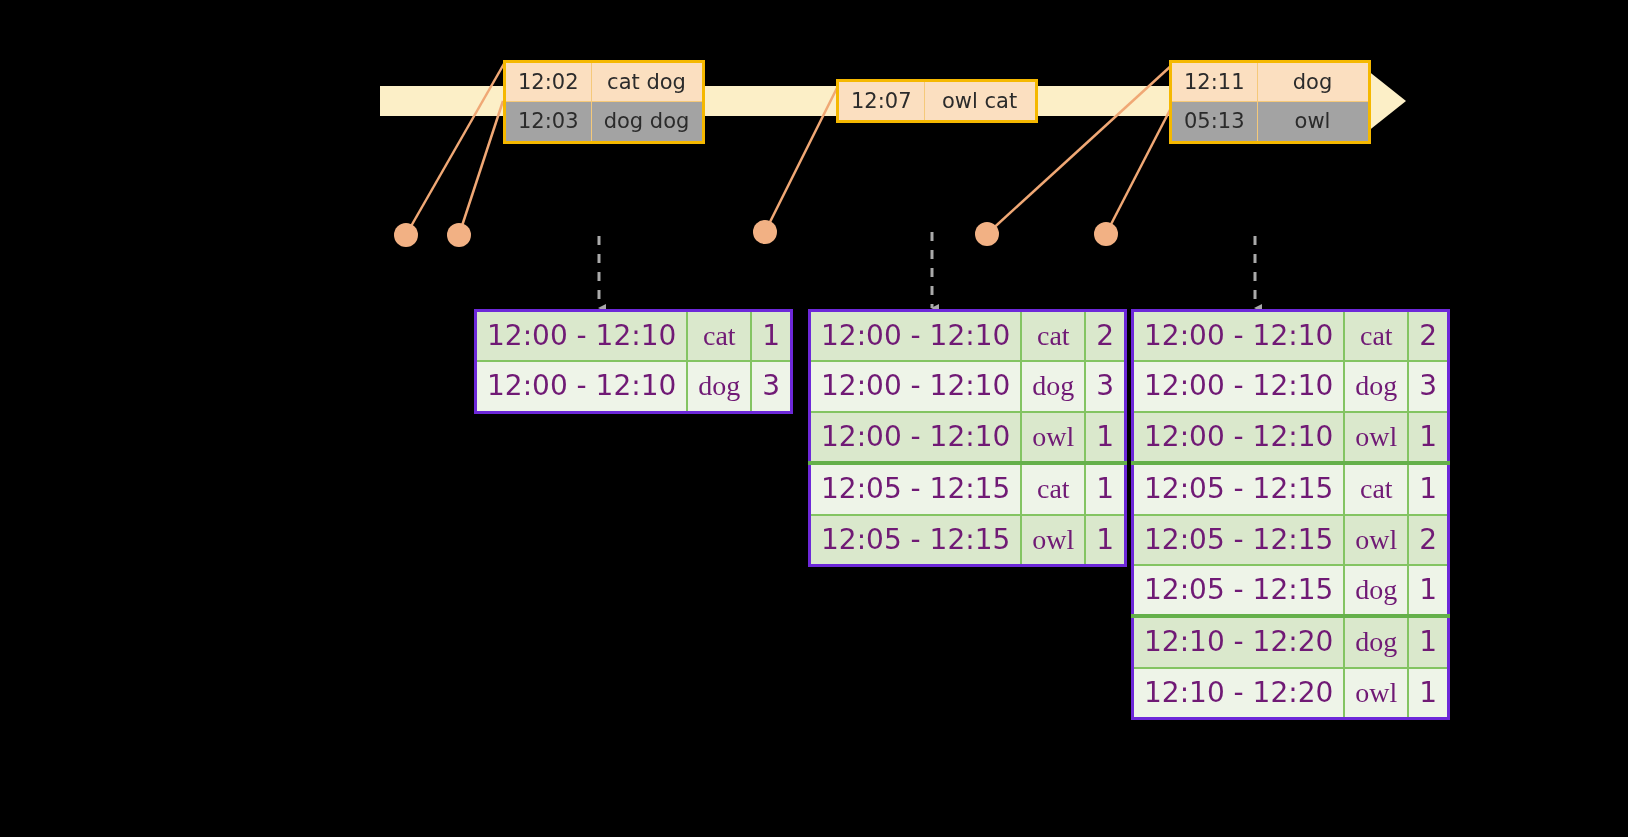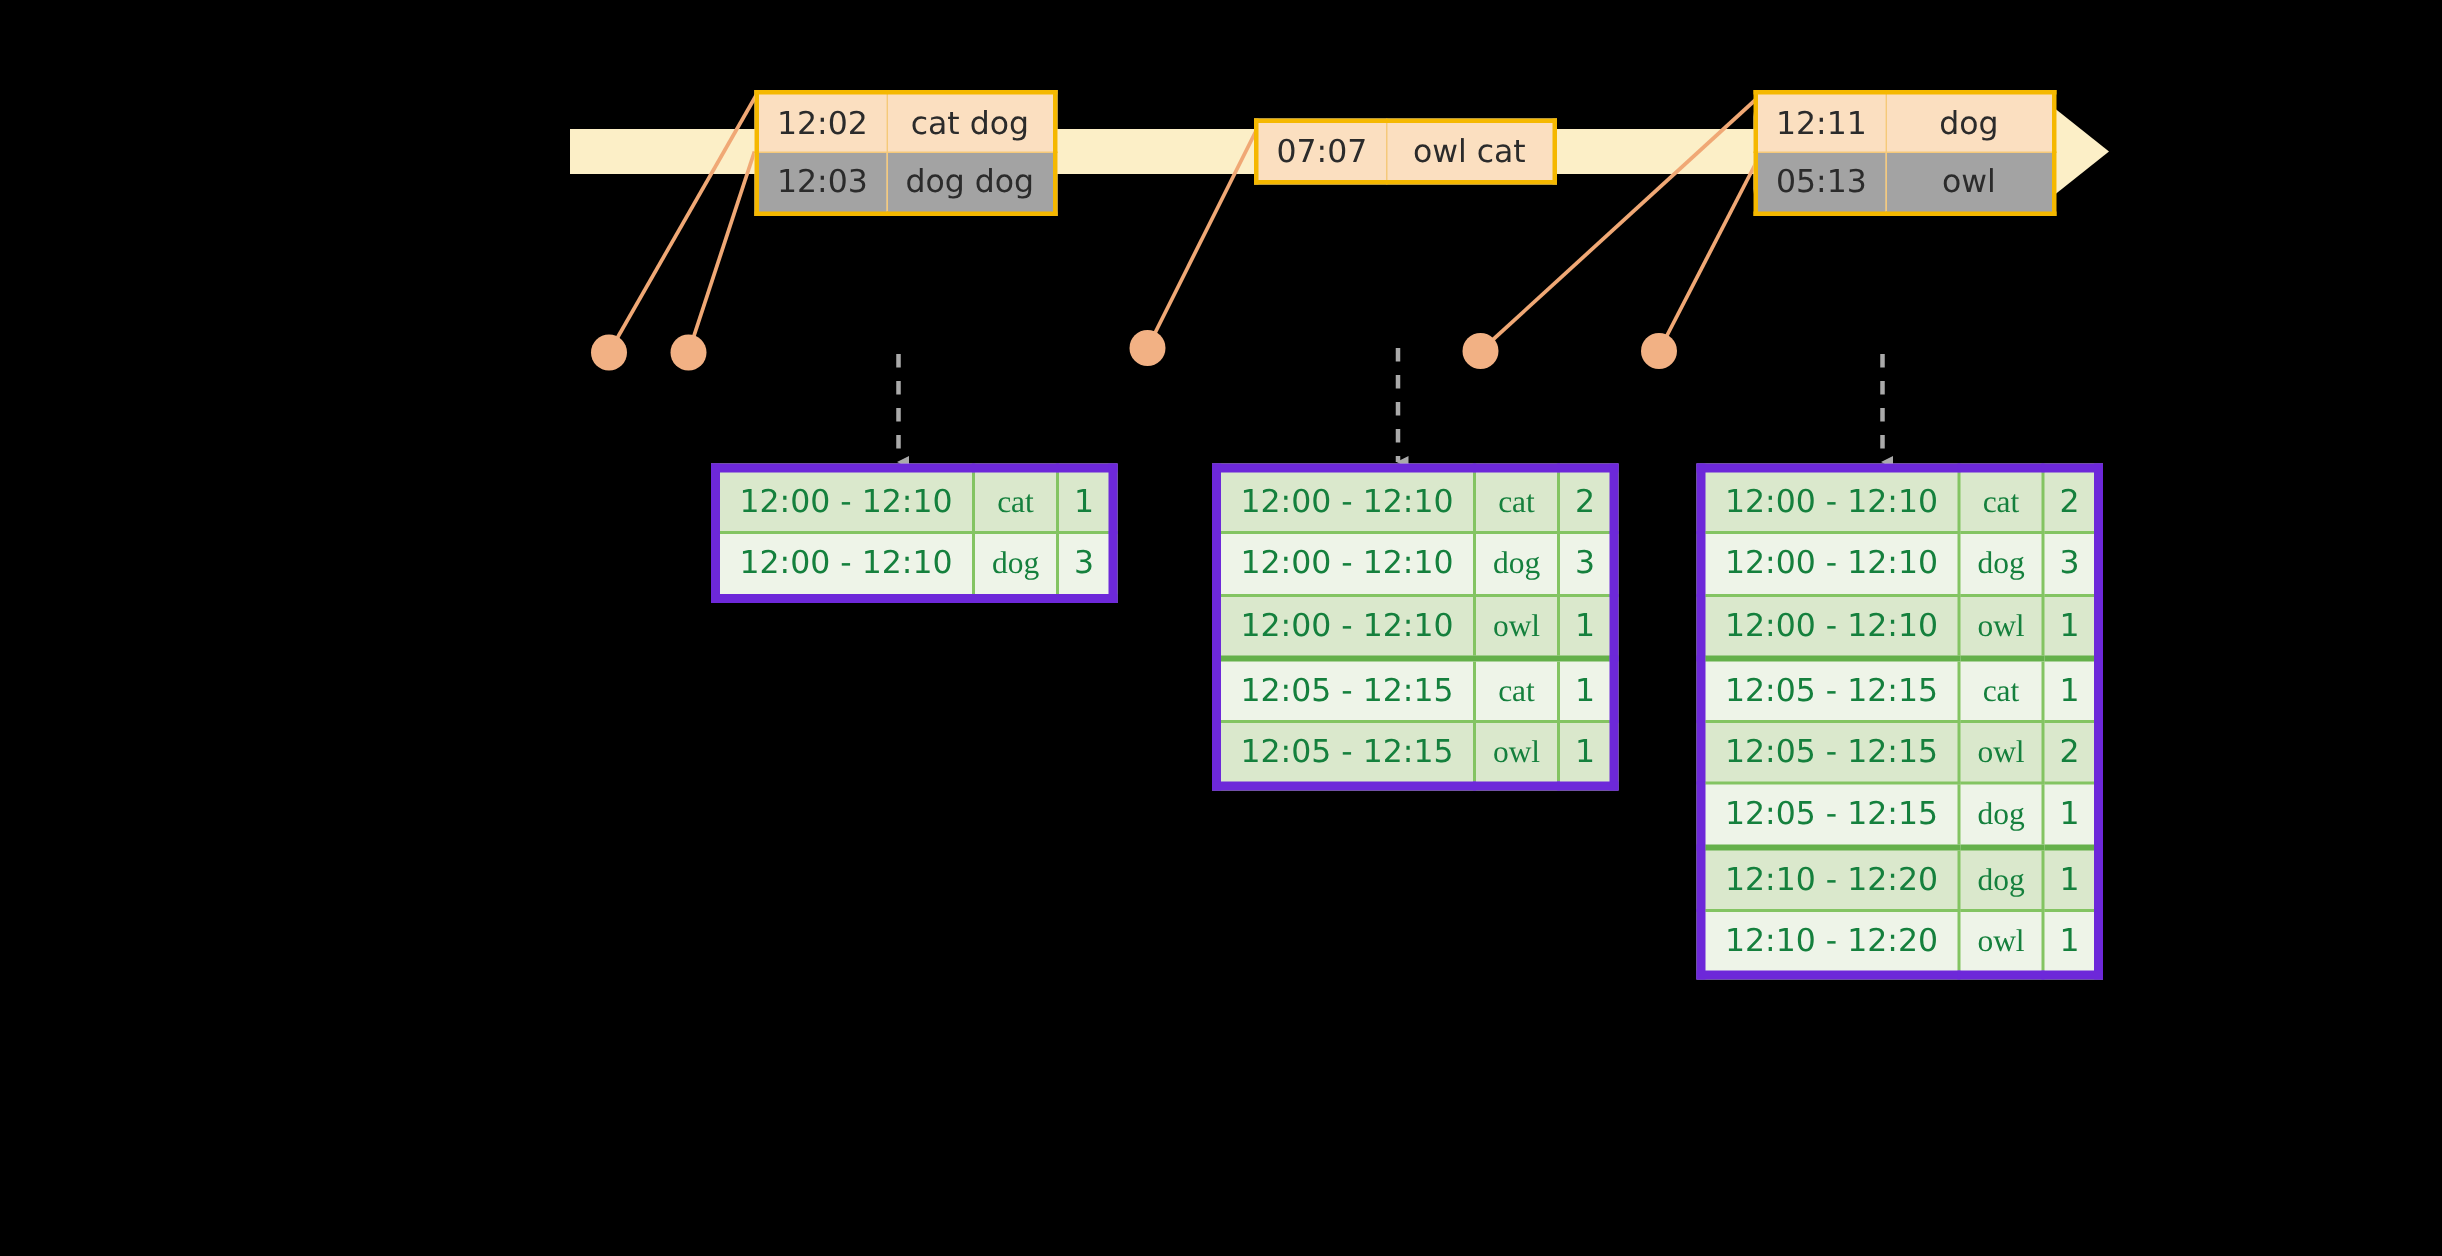--- a/index.html
+++ b/index.html
@@ -40,24 +40,24 @@
     line-height: 1.35;
   }
   .evt-table tr.shade td { background: #FBDFC0; }
   .evt-table tr.plain td { background: #a3a3a3; }
   .evt-time { min-width: 86px; }
   .evt-words { min-width: 112px; }
 
   
   .res-table {
     position: absolute;
-    border: 6px solid #6d28d9;
+    border: 3px solid #6d28d9;
     border-collapse: collapse;
-    font-size: 21px;
-    color: #15803d;
+    font-size: 28px;
+    color: #701a75;
     background: #EEF4E8;
   }
   .res-table td {
     border: 2px solid #83C462;
     padding: 6px 10px;
     text-align: center;
     white-space: nowrap;
     line-height: 1.3;
   }
   .res-table tr.shade td { background: #DAE8CC; }
@@ -116,21 +116,21 @@
         <tr class="plain">
           <td class="evt-time">12:03</td>
           <td class="evt-words">dog dog</td>
         </tr>
       </tbody>
     </table>
 
   <table class="evt-table" id="evt2" style="left:836px; top:79px;">
       <tbody>
         <tr class="shade">
-          <td class="evt-time">07:07</td>
+          <td class="evt-time">12:07</td>
           <td class="evt-words">owl cat</td>
         </tr>
       </tbody>
     </table>
 
   <table class="evt-table" id="evt3" style="left:1169px; top:60px;border-radius:18px;">
       <tbody>
         <tr class="shade">
           <td class="evt-time">12:11</td>
           <td class="evt-words">dog</td>

